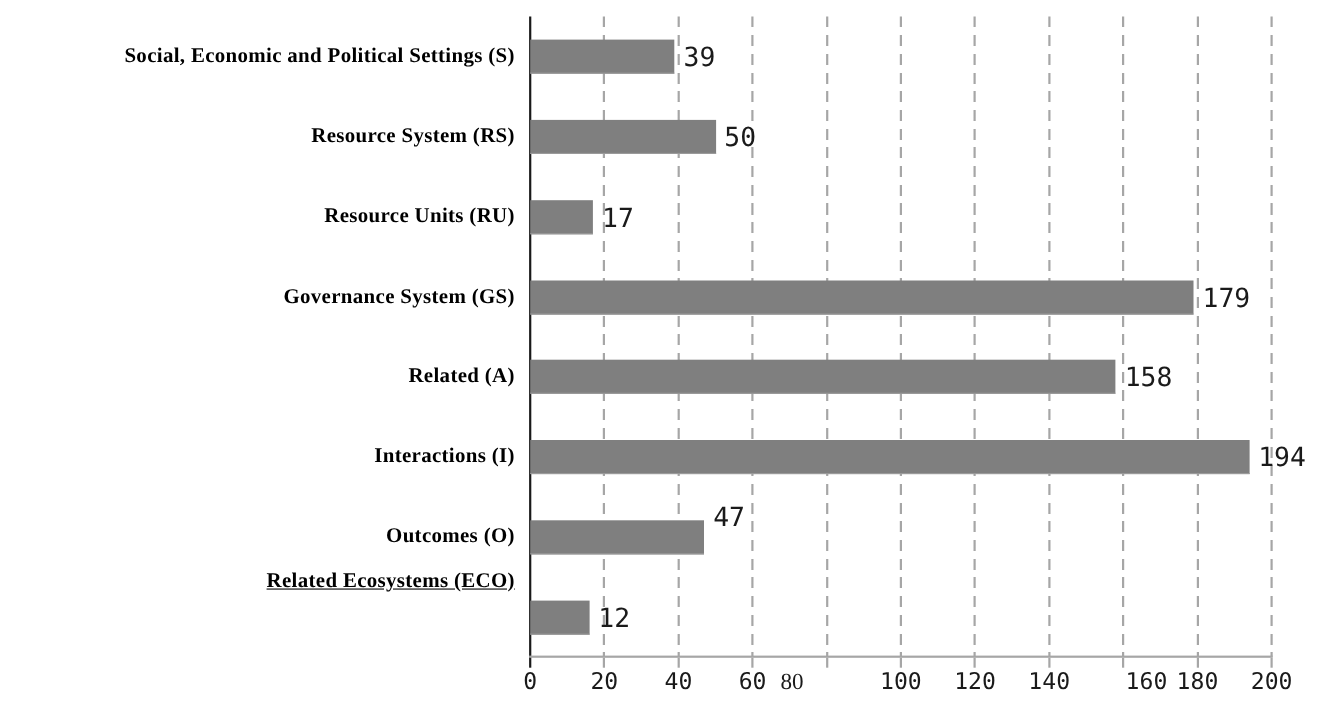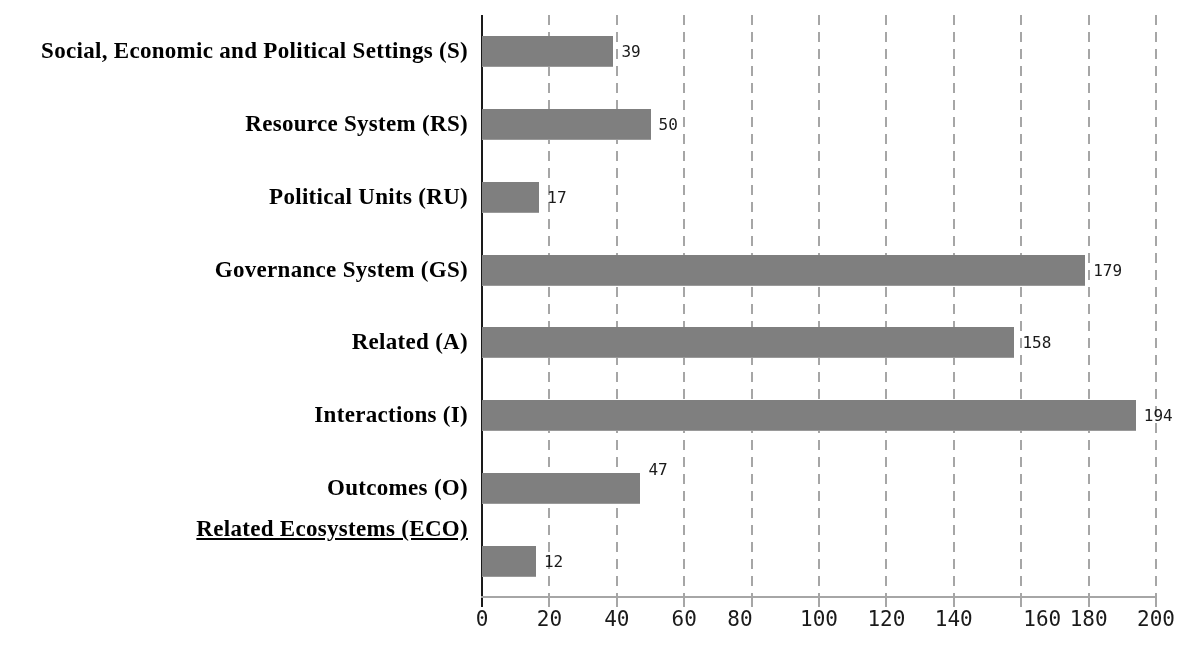--- a/index.html
+++ b/index.html
@@ -59,34 +59,34 @@
     position: absolute;
     height: 30px;
     background: #7f7f7f;
     border-bottom: 1px solid #9a9a9a;
   }
   .value-label {
     position: absolute;
     height: 30px;
     line-height: 30px;
     font-family: "DejaVu Sans Mono", monospace;
-    font-size: 16px;
+    font-size: 24px;
     color: #1a1a1a;
     white-space: nowrap;
   }
   .category-label {
     position: absolute;
     left: 0;
     width: 468px;
     height: 32px;
     line-height: 32px;
     text-align: right;
     font-family: "Liberation Serif", serif;
     font-weight: bold;
-    font-size: 23px;
+    font-size: 19px;
     color: #000000;
     letter-spacing: 0.3px;
     white-space: nowrap;
   }
   .x-tick-label {
     position: absolute;
     top: 607px;
     width: 80px;
     margin-left: -40px;
     text-align: center;
@@ -115,42 +115,42 @@
     </div>
   <div id="labels-layer">
       <div class="x-tick-label" style="left: 482px;">0</div>
       <div class="x-tick" style="left: 548.4px;"></div>
       <div class="x-tick-label" style="left: 549.4px;">20</div>
       <div class="x-tick" style="left: 615.8px;"></div>
       <div class="x-tick-label" style="left: 616.8px;">40</div>
       <div class="x-tick" style="left: 683.2px;"></div>
       <div class="x-tick-label" style="left: 684.2px;">60</div>
       <div class="x-tick" style="left: 750.6px;"></div>
-      <div class="x-tick-label" style="left: 740px;">80</div>
+      <div class="x-tick-label" style="left: 720px; font-family: Liberation Serif, serif;">80</div>
       <div class="x-tick" style="left: 818px;"></div>
       <div class="x-tick-label" style="left: 819px; text-align: center;">100</div>
       <div class="x-tick" style="left: 885.4px;"></div>
       <div class="x-tick-label" style="left: 886.4px;">120</div>
       <div class="x-tick" style="left: 952.8px;"></div>
       <div class="x-tick-label" style="left: 953.8px;">140</div>
       <div class="x-tick" style="left: 1020.2px;"></div>
       <div class="x-tick-label" style="left: 1021.2px; text-align: right;">160</div>
       <div class="x-tick" style="left: 1087.6px;"></div>
       <div class="x-tick-label" style="left: 1088.6px;">180</div>
       <div class="x-tick" style="left: 1155px;"></div>
       <div class="x-tick-label" style="left: 1156px;">200</div>
       <div class="bar" style="left: 482px; top: 36.375px; width: 131.43px; background: rgb(127, 127, 127);"></div>
       <div class="value-label" style="left: 621.43px; top: 37.375px;">39</div>
       <div class="category-label" style="top: 35.375px;">Social, Economic and Political Settings (S)</div>
       <div class="bar" style="left: 482px; top: 109.125px; width: 168.5px; background: rgb(127, 127, 127);"></div>
       <div class="value-label" style="left: 658.5px; top: 110.125px;">50</div>
       <div class="category-label" style="top: 108.125px;">Resource System (RS)</div>
       <div class="bar" style="left: 482px; top: 181.875px; width: 57.29px; background: rgb(127, 127, 127);"></div>
       <div class="value-label" style="left: 547.29px; top: 182.875px;">17</div>
-      <div class="category-label" style="top: 180.875px;">Political Units (RU)</div>
+      <div class="category-label" style="top: 180.875px;">Resource Units (RU)</div>
       <div class="bar" style="left: 482px; top: 254.625px; width: 603.23px; background: rgb(127, 127, 127);"></div>
       <div class="value-label" style="left: 1093.23px; top: 255.625px;">179</div>
       <div class="category-label" style="top: 253.625px;">Governance System (GS)</div>
       <div class="bar" style="left: 482px; top: 327.375px; width: 532.46px; background: rgb(127, 127, 127);"></div>
       <div class="value-label" style="left: 1022.46px; top: 328.375px;">158</div>
       <div class="category-label" style="top: 326.375px;">Related (A)</div>
       <div class="bar" style="left: 482px; top: 400.125px; width: 653.78px; background: rgb(127, 127, 127);"></div>
       <div class="value-label" style="left: 1143.78px; top: 401.125px;">194</div>
       <div class="category-label" style="top: 399.125px;">Interactions (I)</div>
       <div class="bar" style="left: 482px; top: 472.875px; width: 158.39px; background: rgb(127, 127, 127);"></div>

